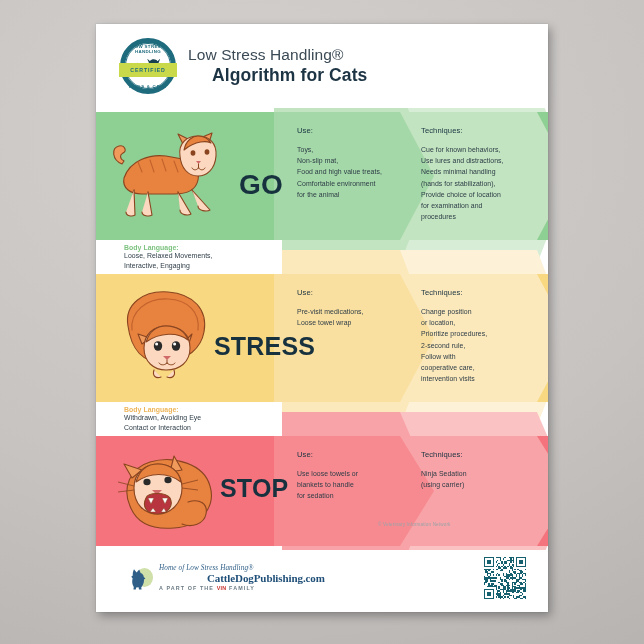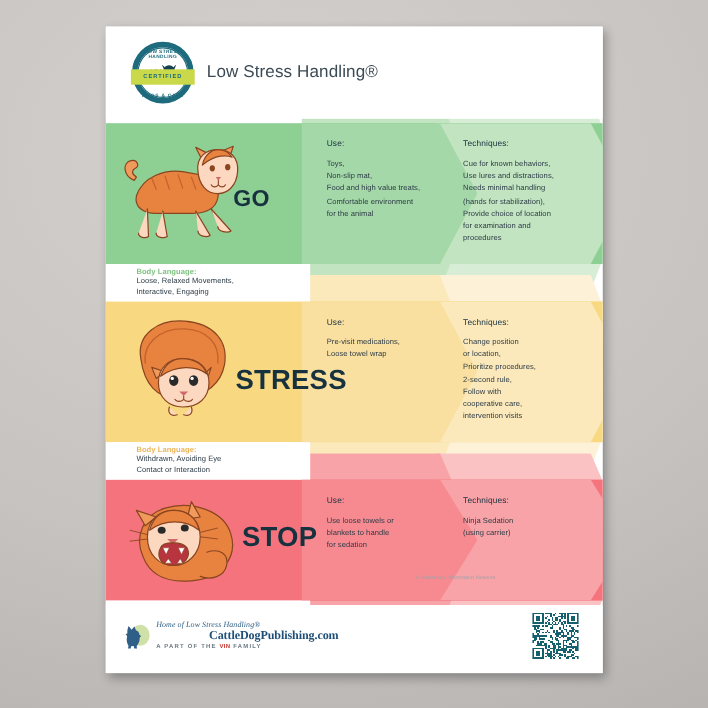--- a/index.html
+++ b/index.html
@@ -104,21 +104,21 @@
   .bl {
     position: absolute; left: 0; height: 34px; z-index: 5;
     background: #ffffff;
     padding: 4px 0 0 28px;
   }
   .bl .bl-title { font-size: 6.9px; font-weight: 700; letter-spacing: .05px; }
   .bl .bl-text  { font-size: 6.9px; line-height: 1.45; color: #2c3b46; white-space: pre-line; letter-spacing: .05px;}
 
   
   #footer { position: absolute; left: 0; bottom: 0; width: 100%; height: 62px; background: #fff; z-index: 7; }
-  #brand { position: absolute; left: 15px; top: 14px; display: flex; align-items: center; }
+  #brand { position: absolute; left: 32px; top: 14px; display: flex; align-items: center; }
   #brand-mark {
     width: 26px; height: 26px; position: relative; flex: 0 0 26px;
   }
   #brand-mark .blob {
     position: absolute; right: 1px; top: 3px; width: 17px; height: 19px;
     border-radius: 50%; background: #cfe0a8;
   }
   #brand-mark .dogsil {
     position: absolute; left: 2px; top: 2px; width: 19px; height: 23px;
     color: #2f5f86;
@@ -162,31 +162,32 @@
           </g>
         </svg>
       </div>
       <div class="badge-band">
         <span>CERTIFIED</span>
       </div>
       <div class="badge-bot-text">DOGS &amp; CATS</div>
     </div>
     <div id="header-titles">
       <div id="title-1">Low Stress Handling®</div>
+      <div id="title-2">Algorithm for Cats</div>
     </div>
   </div>
 
   <div id="rows-host">
       <div class="row" style="top: 0px; height: 588px;">
         <div class="chev" style="left: 300px; top: 64px; width: 175px; height: 176px; background: rgb(216, 237, 214); z-index: 1;"></div>
         <div class="chev" style="left: 178px; top: 64px; width: 160px; height: 176px; background: rgb(194, 228, 192); z-index: 1;"></div>
         <div class="band" style="top: 88px; height: 128px; background: rgb(142, 207, 147); z-index: 2;"></div>
         <div class="chev" style="left: 300px; top: 88px; width: 175px; height: 128px; background: rgb(194, 228, 192); z-index: 3;"></div>
         <div class="chev" style="left: 178px; top: 88px; width: 160px; height: 128px; background: rgb(165, 216, 168); z-index: 3;"></div>
-        <div class="row-label" style="left: 116px; top: 145px; font-size: 21px; z-index: 4;">GO</div>
+        <div class="row-label" style="left: 143px; top: 145px; font-size: 28px; z-index: 4;">GO</div>
         <div class="col" style="left: 201px; top: 102px; width: 118px; z-index: 4;">
           <h4>Use:</h4>
           <p>Toys,
 Non-slip mat,
 Food and high value treats,
 Comfortable environment
 for the animal</p>
         </div>
         <div class="col" style="left: 325px; top: 102px; width: 118px; z-index: 4;">
           <h4>Techniques:</h4>

